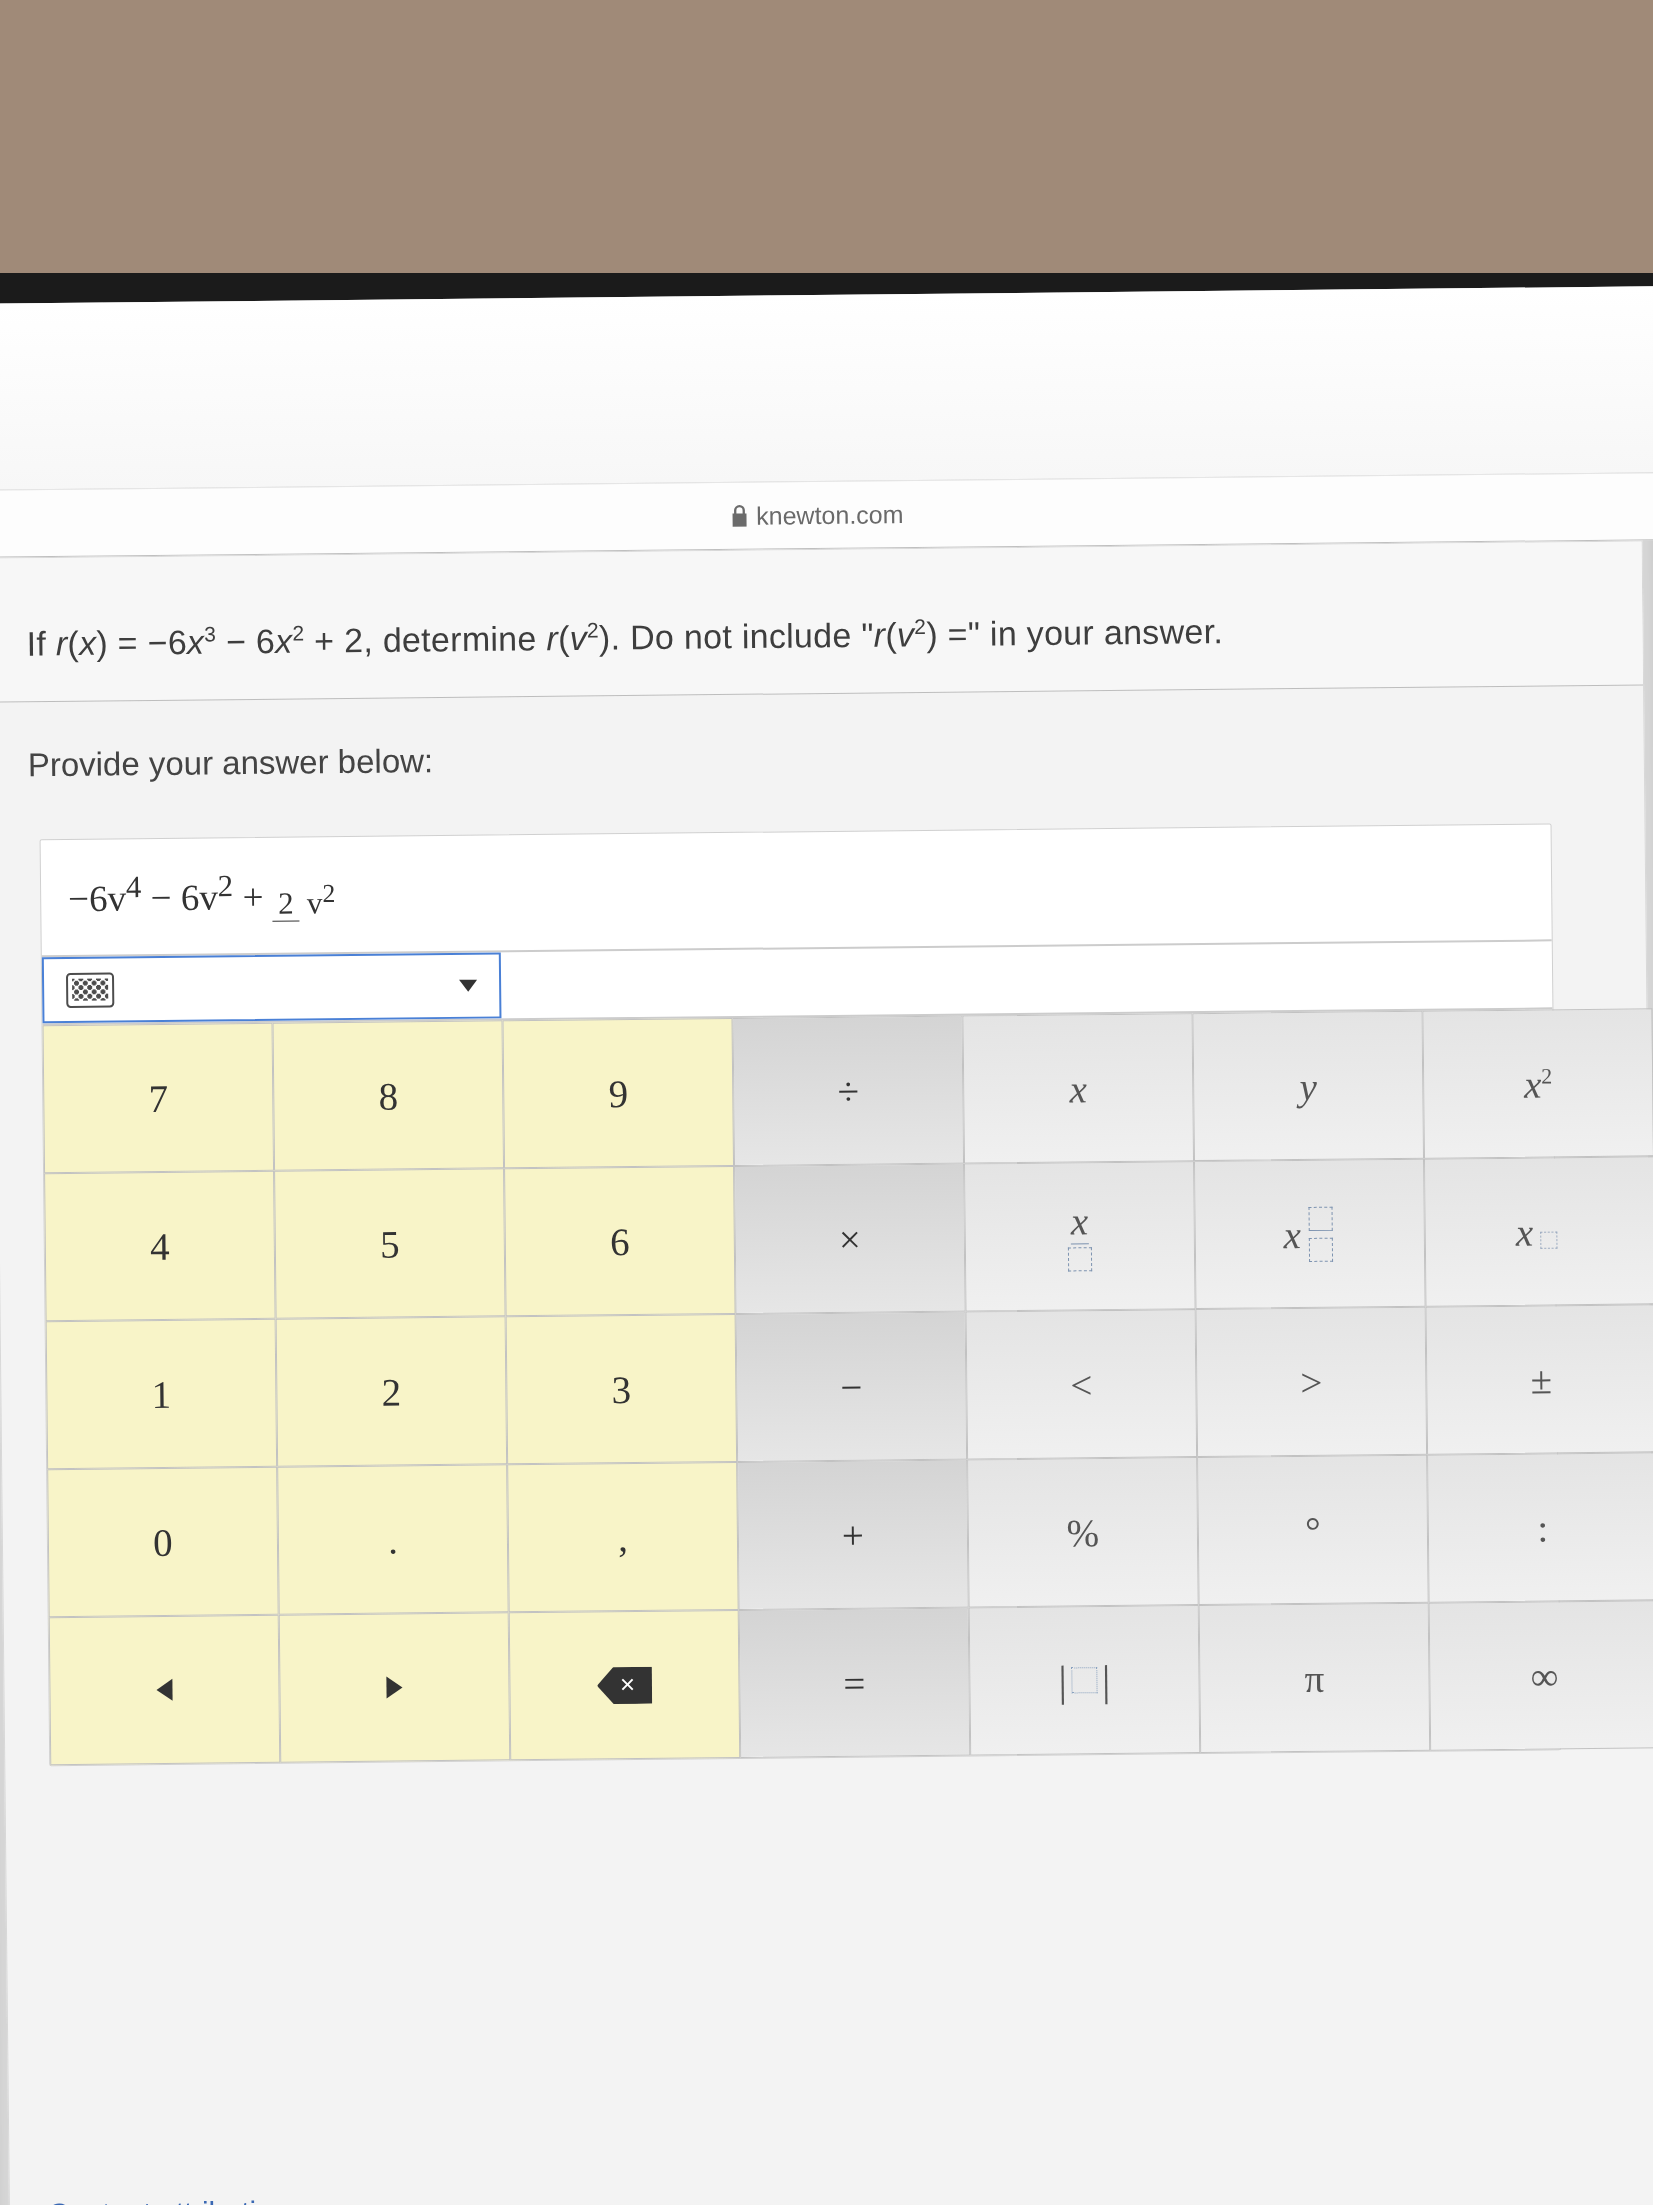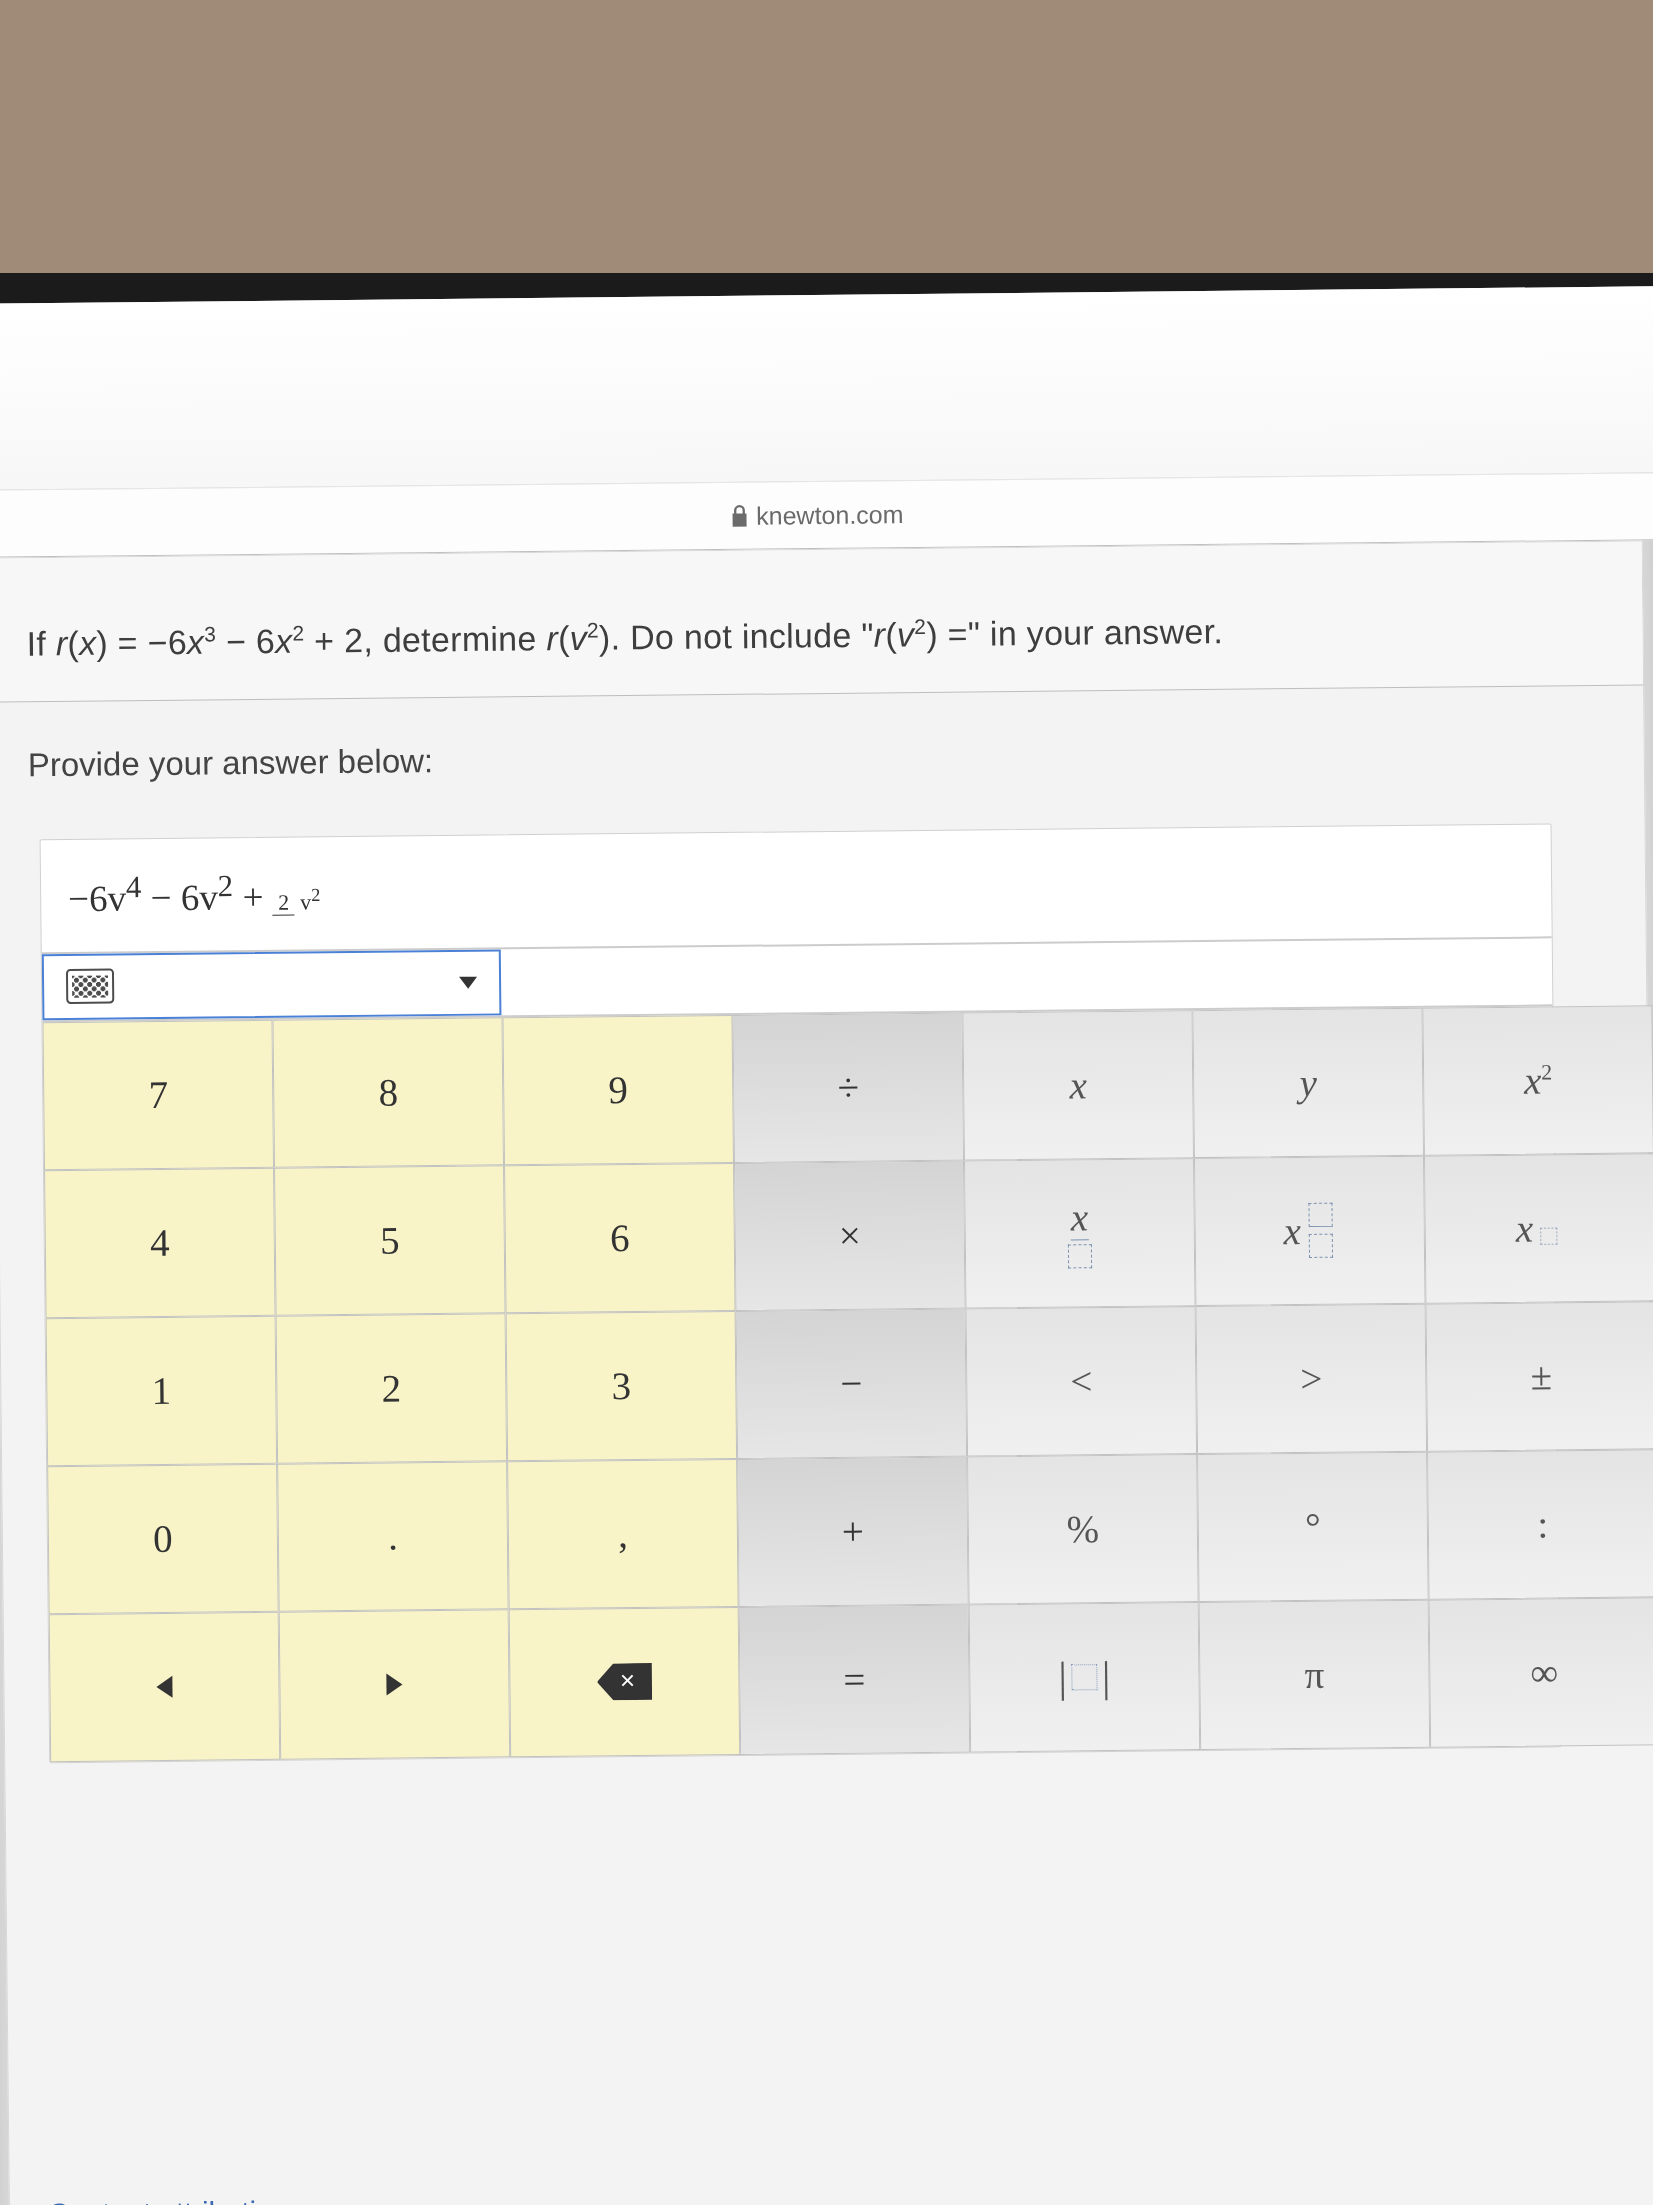--- a/index.html
+++ b/index.html
@@ -72,21 +72,21 @@
     padding: 31px 27px;
     font-size: 37px;
     color: #333;
     font-family: "Cambria Math", Georgia, serif;
     border-bottom: 2.2px solid #ccc;
   }
   .answer-line .frac {
     display: inline-block;
     vertical-align: middle;
     text-align: right;
-    font-size: 22px;
+    font-size: 31px;
   }
   .answer-line .frac .num { border-bottom: 1.6px solid #333; padding: 0 5.5px; }
   .mode-bar {
     height: 66px;
     border-bottom: 2.2px solid #ccc;
     display: flex;
     align-items: center;
   }
   .mode-cell {
     width: 459px;

